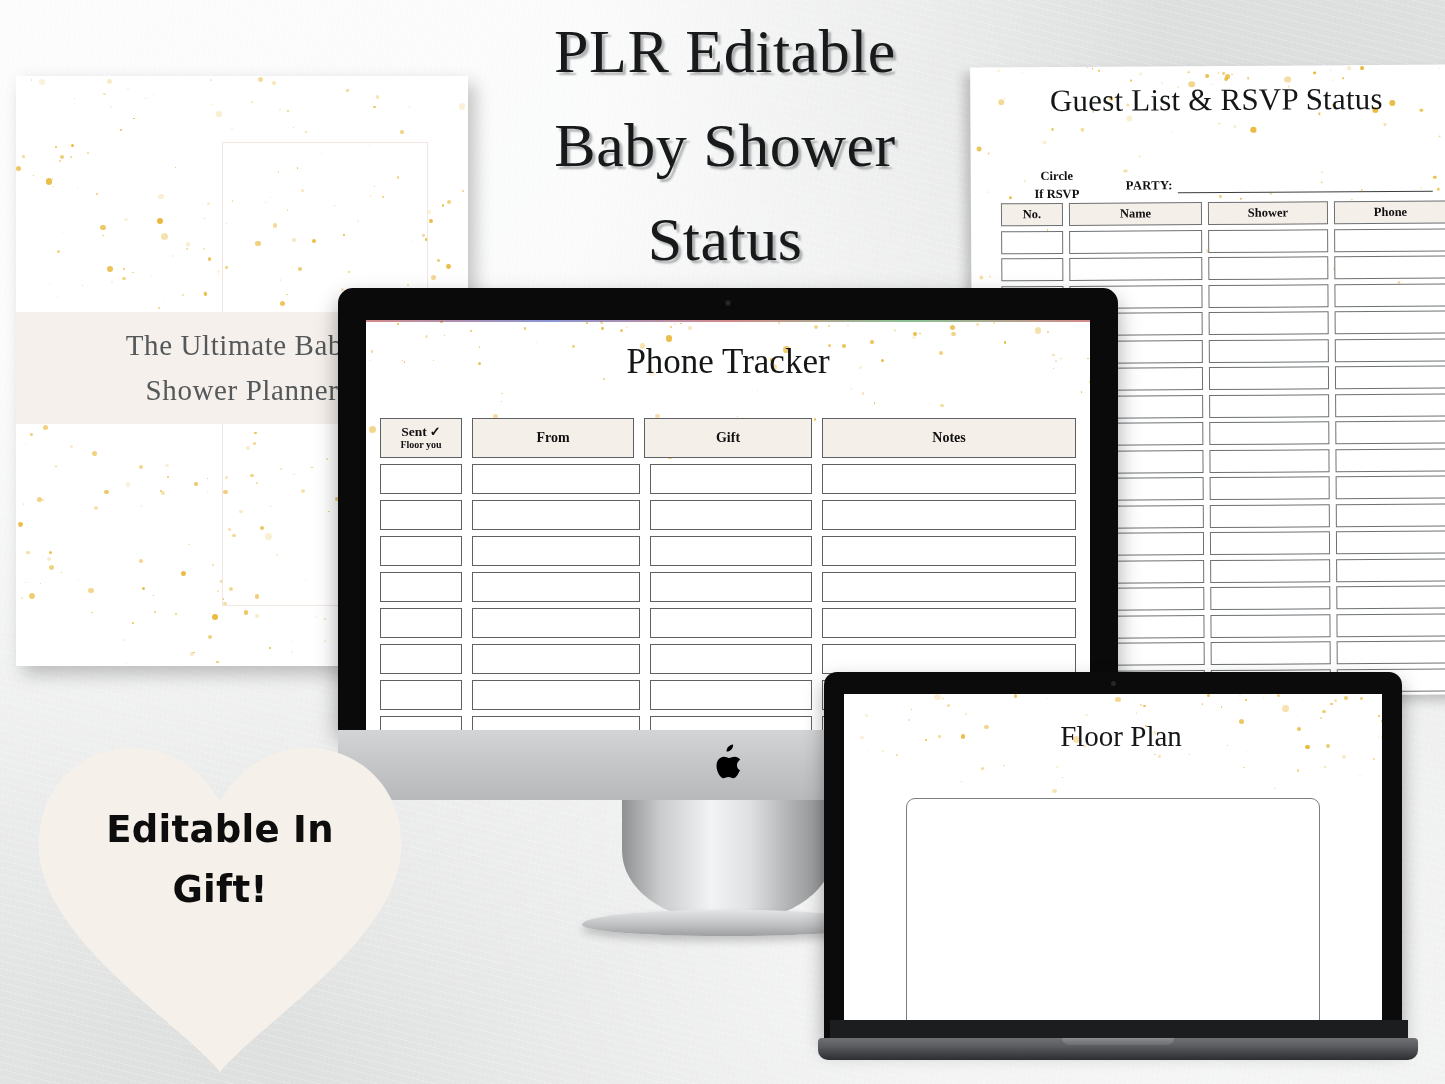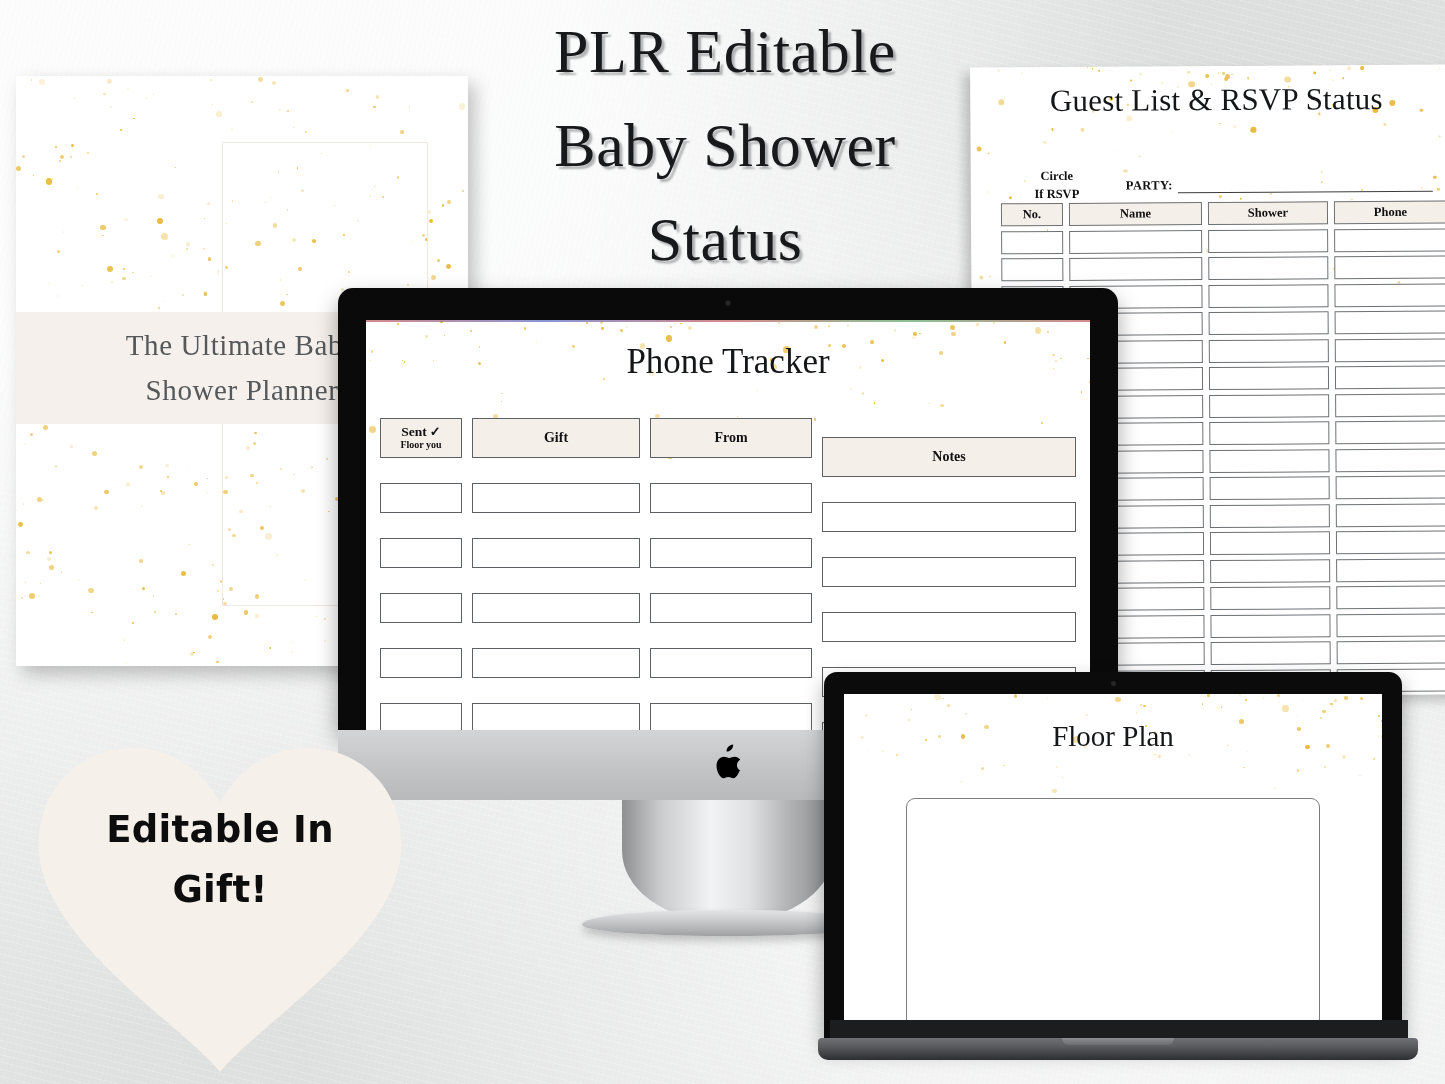--- a/index.html
+++ b/index.html
@@ -128,21 +128,21 @@
 
   
   #gift-title{position:absolute;top:22px;left:0;width:100%;text-align:center;
     font-size:35px;color:#141618;}
   #gift-table{position:absolute;left:14px;right:14px;top:98px;}
   .trow{display:flex;gap:10px;margin-bottom:6px;}
   .tcell{border:1.6px solid #5e6163;height:30px;box-sizing:border-box;background:#fff;}
   .tcell.k0{width:82px;}
   .tcell.k1{width:168px;}
   .tcell.k2{width:162px;}
-  .tcell.k3{flex:1;margin-top:19px;}
+  .tcell.k3{flex:1;}
   .trow.head .tcell{
     background:#f5efea;height:40px;display:flex;align-items:center;justify-content:center;
     font-weight:bold;font-size:14px;color:#111;
   }
   .trow.head .tcell.k0{flex-direction:column;gap:0;}
   .sent-line{display:flex;align-items:center;gap:3px;font-size:13.5px;line-height:1;}
   .thankyou{font-size:10px;font-weight:bold;line-height:1.25;}
   .checkglyph{font-size:13px;}
 
   
@@ -156,21 +156,21 @@
     border-radius:50%;background:#272727;}
   #mb-screen{position:absolute;left:20px;top:22px;width:538px;height:340px;background:#fff;overflow:hidden;}
   #mb-bottombar{position:absolute;left:6px;top:348px;width:578px;height:22px;background:#1c1d1f;border-radius:0 0 4px 4px;}
   #mb-base{
     position:absolute;left:0;top:366px;width:600px;height:22px;
     background:linear-gradient(180deg,#6e7073 0%,#5a5c5f 38%,#3e4043 75%,#2c2e31 100%);
     border-radius:4px 4px 10px 10px;
   }
   #mb-notch{position:absolute;left:50%;top:366px;margin-left:-56px;width:112px;height:7px;
     background:linear-gradient(180deg,#8b8d90,#6b6d70);border-radius:0 0 7px 7px;}
-  #floor-title{position:absolute;top:26px;left:0;width:100%;text-align:center;font-size:29px;color:#141618;}
+  #floor-title{position:absolute;top:26px;left:8px;width:100%;text-align:center;font-size:29px;color:#141618;}
   #floor-box{position:absolute;left:62px;top:104px;right:62px;bottom:-10px;border:1.3px solid #7b7e80;border-radius:9px;background:#fff;}
 
   
   #heart{position:absolute;left:35px;top:742px;width:370px;height:330px;z-index:7;}
   #heart svg{position:absolute;inset:0;}
   #heart-text{
     position:absolute;left:0;top:58px;width:100%;text-align:center;
     font-family:"DejaVu Sans", sans-serif;font-weight:bold;
     font-size:37px;line-height:1.62;color:#0d0d0d;letter-spacing:.3px;
   }
@@ -760,22 +760,22 @@
       <div id="gift-title">Phone Tracker</div>
       <div id="gift-table">
           <div class="trow head">
             <div class="tcell k0">
               <div class="sent-line">
                 <span>Sent</span>
                 <span class="checkglyph">✓</span>
               </div>
               <div class="thankyou">Floor you</div>
             </div>
+            <div class="tcell k2">From</div>
             <div class="tcell k1">Gift</div>
-            <div class="tcell k2">From</div>
             <div class="tcell k3">Notes</div>
           </div>
           <div class="trow">
             <div class="tcell k0"></div>
             <div class="tcell k1"></div>
             <div class="tcell k2"></div>
             <div class="tcell k3"></div>
           </div>
           <div class="trow">
             <div class="tcell k0"></div>

